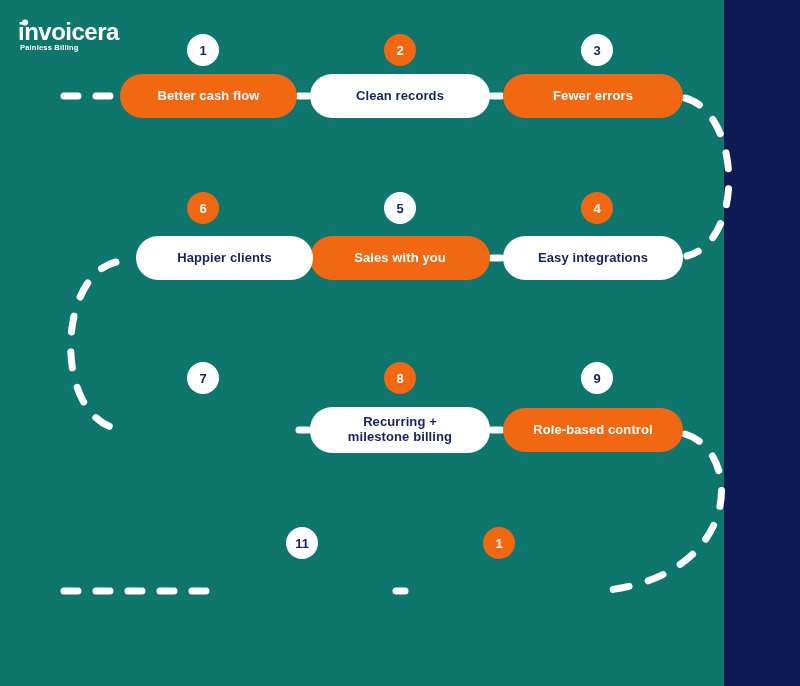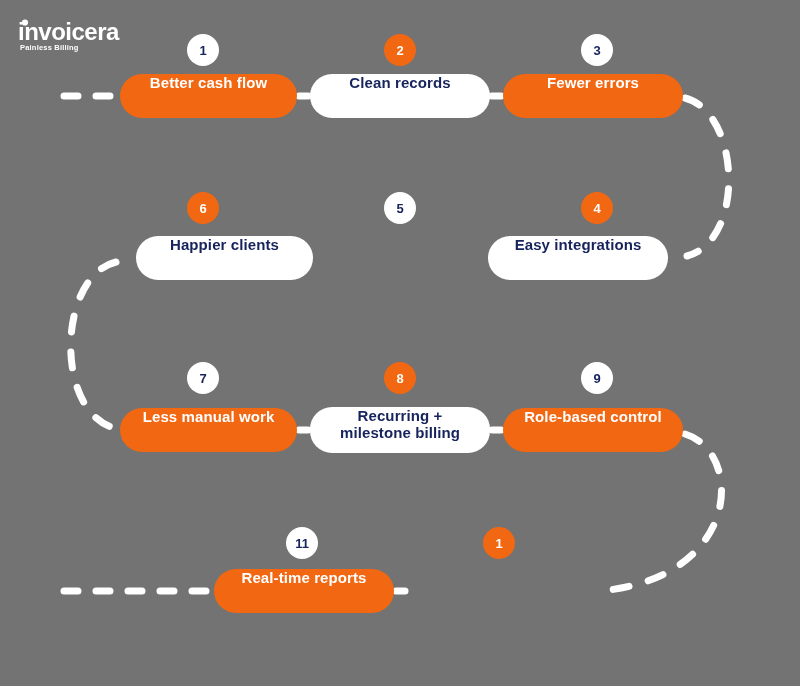--- a/index.html
+++ b/index.html
@@ -9,23 +9,23 @@
   }
   body {
     width: 800px;
     height: 686px;
     background: #0d1b55;
     font-family: "Liberation Sans", sans-serif;
     overflow: hidden;
   }
   #canvas {
     position: relative;
-    width: 800px;
+    width: 724px;
     height: 686px;
-    background: #737373;
+    background: #0f766e;
   }
 
   
   #logo {
     position: absolute;
     left: 18px;
     top: 18px;
     width: 180px;
     height: 34px;
     user-select: none;
@@ -38,25 +38,25 @@
     top: 0;
     width: 800px;
     height: 686px;
     pointer-events: none;
   }
   .pill {
     position: absolute;
     height: 44px;
     border-radius: 22px;
     display: flex;
-    align-items: flex-start;
+    align-items: center;
     justify-content: center;
     text-align: center;
     font-family: "Liberation Sans", sans-serif;
-    font-size: 15px;
+    font-size: 13px;
     font-weight: bold;
     letter-spacing: 0.1px;
     box-sizing: border-box;
     padding: 0 10px;
     line-height: 1.15;
   }
   .pill.tall {
     height: 46px;
   }
   .pill.orange {
@@ -149,41 +149,41 @@
   <div class="badge white" style="left:581px; top:34px;">
     <span>3</span>
   </div>
   <div class="pill orange" style="left:503px; top:74px; width:180px;">
     <span>Fewer errors</span>
   </div>
 
   <div class="badge orange" style="left:581px; top:192px;">
     <span>4</span>
   </div>
-  <div class="pill white" style="left:488px; top:236px; width:180px;">
+  <div class="pill white" style="left:503px; top:236px; width:180px;">
     <span>Easy integrations</span>
   </div>
 
   <div class="badge white" style="left:384px; top:192px;">
     <span>5</span>
   </div>
+  <div class="pill orange" style="left:310px; top:236px; width:180px;">
+    <span>Sales with you</span>
+  </div>
 
   <div class="badge orange" style="left:187px; top:192px;">
     <span>6</span>
   </div>
   <div class="pill white" style="left:136px; top:236px; width:177px;">
     <span>Happier clients</span>
   </div>
 
   <div class="badge white" style="left:187px; top:362px;">
     <span>7</span>
   </div>
-  <div class="pill orange" style="left:120px; top:408px; width:177px;">
-    <span>Less manual work</span>
-  </div>
 
   <div class="badge orange" style="left:384px; top:362px;">
     <span>8</span>
   </div>
   <div class="pill white tall" style="left:310px; top:407px; width:180px;">
     <span>Recurring +<br>milestone billing</span>
   </div>
 
   <div class="badge white" style="left:581px; top:362px;">
     <span>9</span>
@@ -192,17 +192,14 @@
     <span>Role-based control</span>
   </div>
 
   <div class="badge orange" style="left:483px; top:527px;">
     <span>1</span>
   </div>
 
   <div class="badge white" style="left:286px; top:527px;">
     <span>11</span>
   </div>
-  <div class="pill orange" style="left:214px; top:569px; width:180px;">
-    <span>Real-time reports</span>
-  </div>
 
 </div>
 
 </body></html>

